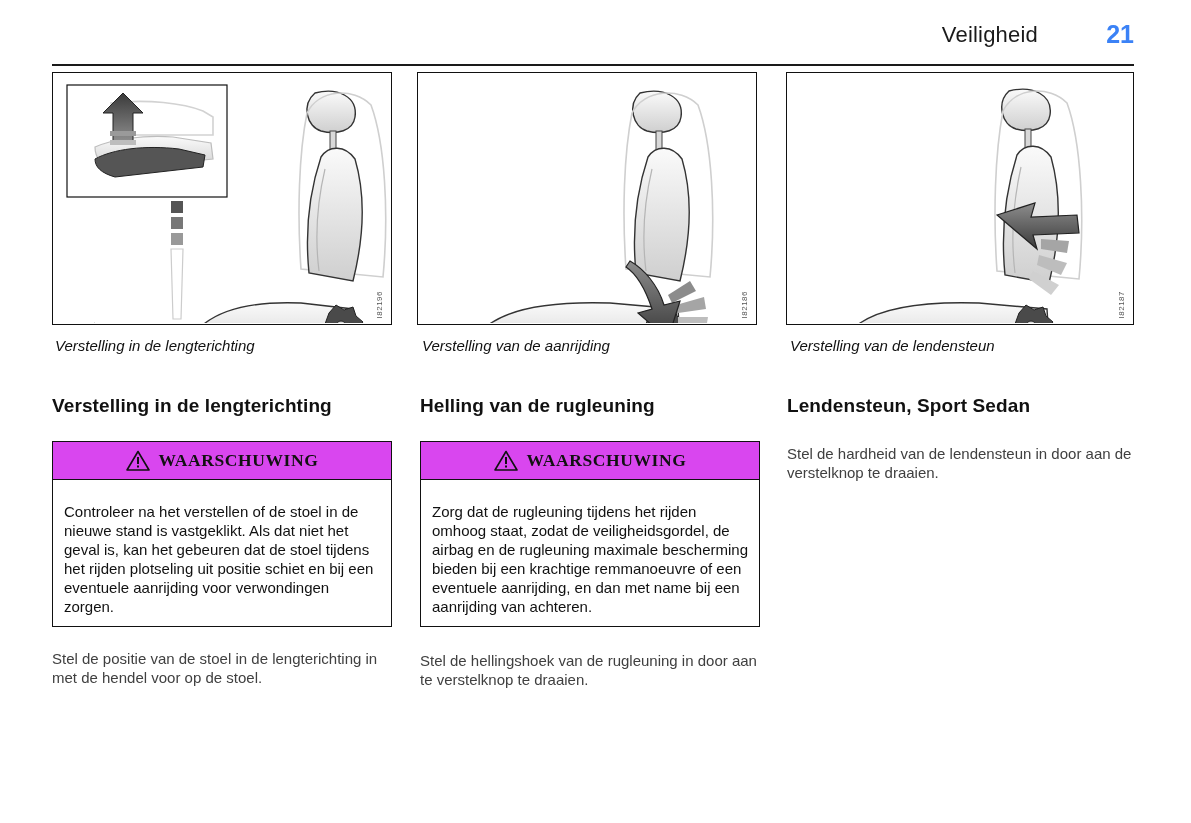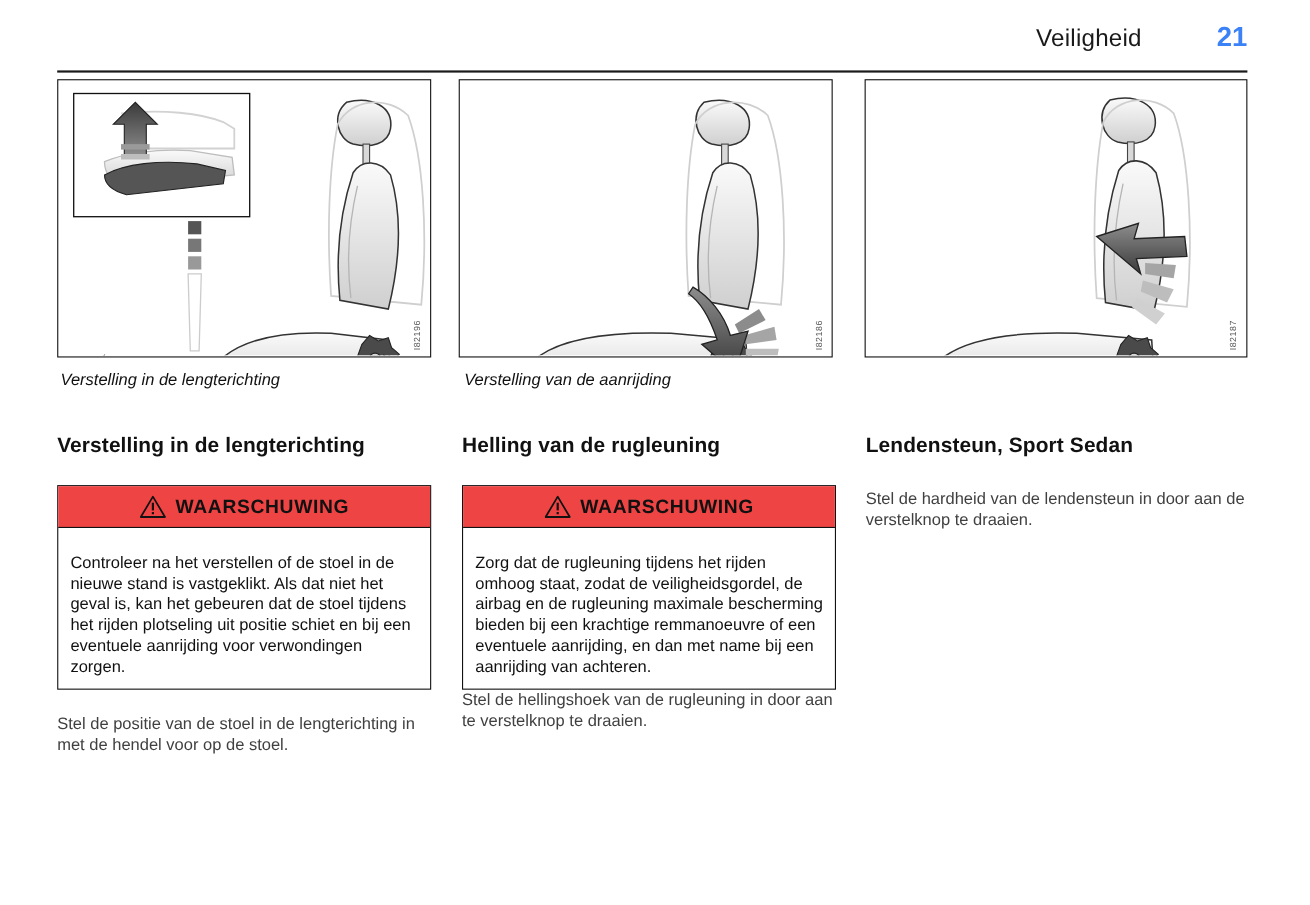--- a/index.html
+++ b/index.html
@@ -105,27 +105,28 @@
     letter-spacing: 0.1px;
   }
 
   
   .warnbox {
     border: 1.5px solid #111;
     box-sizing: border-box;
     background: #fff;
   }
   .warnbox-head {
-    background: #ef4444;
+    background: #d946ef;
     border-bottom: 1.5px solid #111;
     height: 37px;
     display: flex;
     align-items: center;
     justify-content: center;
     gap: 9px;
+    font-family: Liberation Serif, serif;
   }
   .warn-tri {
     display: block;
   }
   .warnbox-title {
     font-size: 17.5px;
     font-weight: bold;
     letter-spacing: 0.6px;
     color: #111;
   }
@@ -138,21 +139,21 @@
   }
   .warnbox-body p { margin: 0; }
 
   .para {
     font-size: 15px;
     line-height: 1.27;
     color: #404040;
     margin: 0;
   }
   .p-after-box { margin-top: 22px; }
-  .p-after-box-2 { }
+  .p-after-box-2 { margin-top: 24px; }
 
   .col3-para { margin-top: 14px; }
 
   
   svg { display: block; }
 </style>
 </head>
 <body>
 
 <div class="page">
@@ -332,20 +333,21 @@
         <path d="M252 182 L280 190 L274 202 L250 192 Z" fill="#bdbdbd"></path>
         <path d="M246 198 L272 212 L264 222 L242 206 Z" fill="#d0d0d0"></path>
       </g>
 
       <g>
         <path d="M210 142 L248 130 L244 144 L290 142 L292 160 L246 162 L250 176 Z" fill="url(#garrow3)" stroke="#222" stroke-width="1.2"></path>
       </g>
     </svg>
     <span class="fig-code">I82187</span>
   </div>
+  <div class="fig-caption cap-3">Verstelling van de lendensteun</div>
 
   <div class="col col-1">
     <h2 class="col-heading">Verstelling in de lengterichting</h2>
 
     <div class="warnbox">
       <div class="warnbox-head">
         <svg class="warn-tri" width="24" height="21" viewBox="0 0 24 21">
           <path d="M12 1.5 L23 20 L1 20 Z" fill="none" stroke="#111" stroke-width="1.6" stroke-linejoin="round"></path>
           <rect x="11" y="7" width="2" height="7" fill="#111"></rect>
           <rect x="11" y="15.5" width="2" height="2" fill="#111"></rect>

